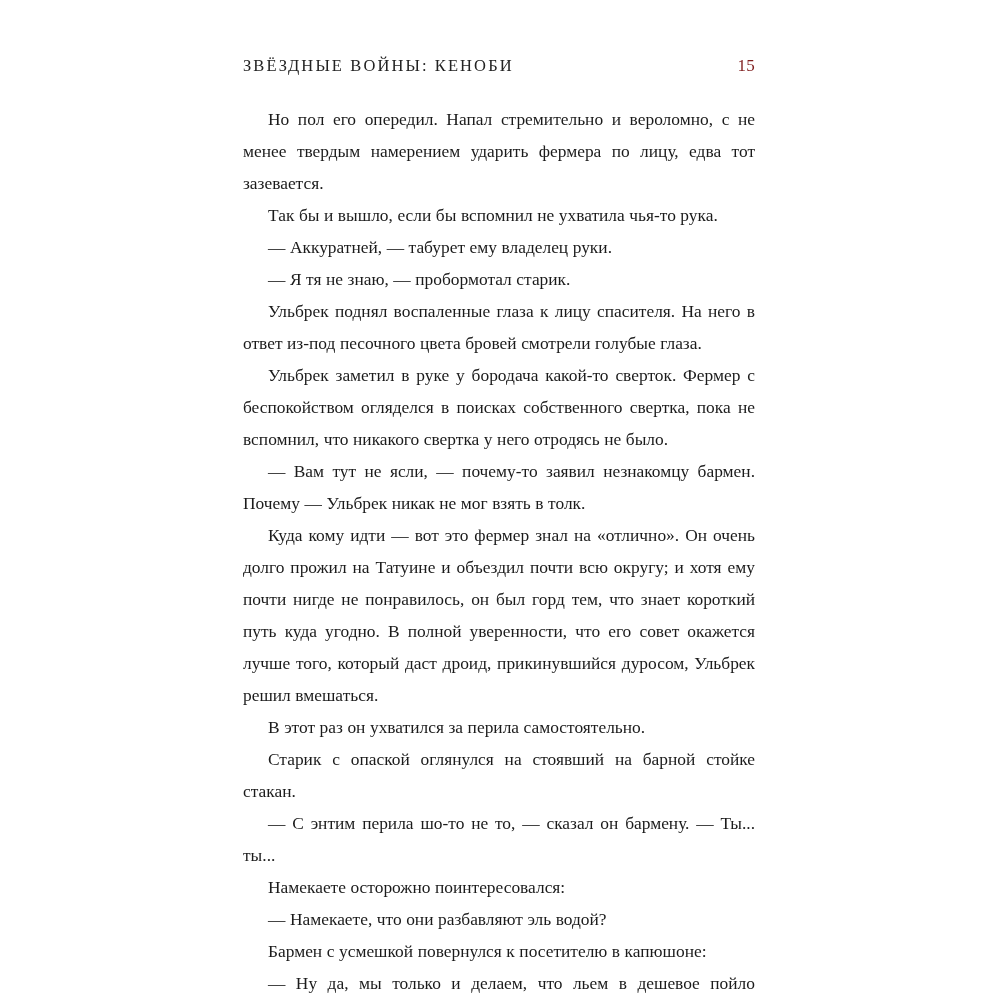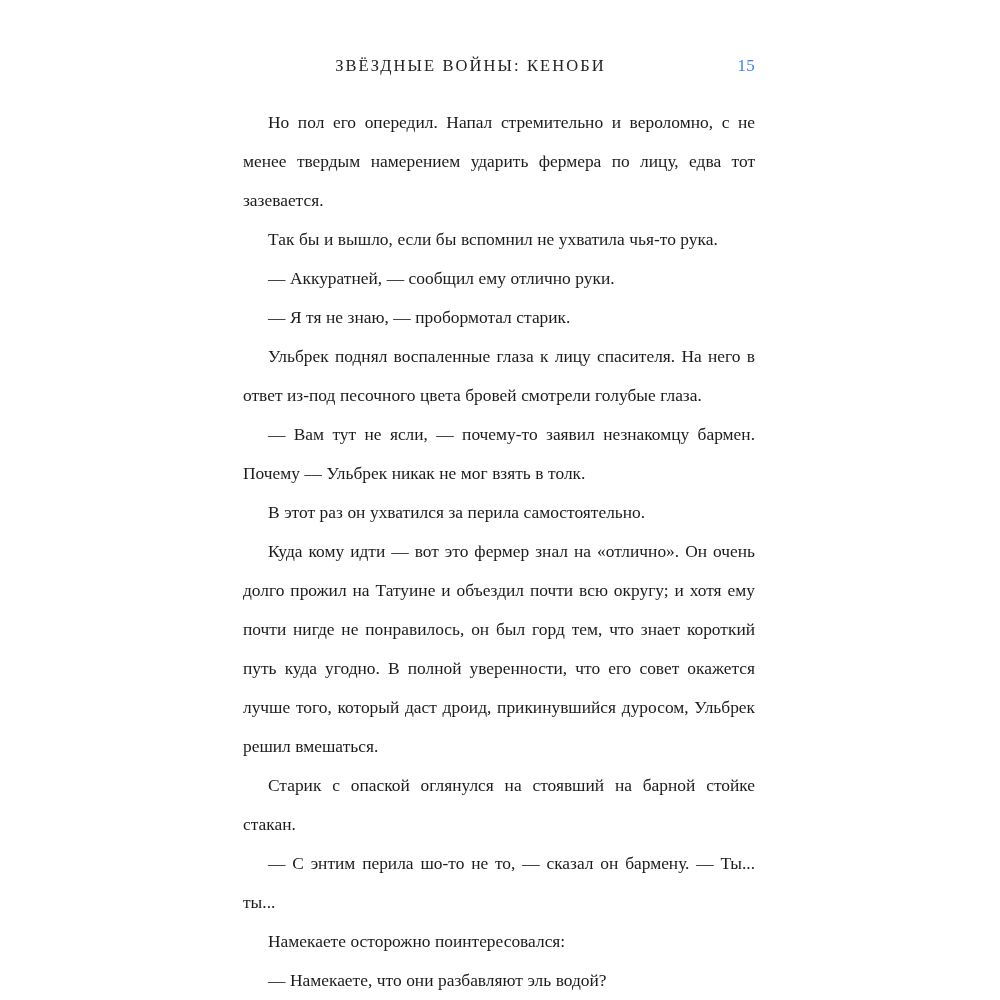--- a/index.html
+++ b/index.html
@@ -23,50 +23,49 @@
     left: 243px;
     top: 56px;
     width: 512px;
     height: 26px;
   }
   .rh-title {
     position: absolute;
     left: 0;
     top: 0;
     width: 455px;
-    text-align: center;
     font-size: 16.5px;
     letter-spacing: 2.1px;
     font-variant: small-caps;
     text-transform: uppercase;
     color: #232323;
     white-space: nowrap;
   }
   .rh-folio {
     position: absolute;
     right: 0;
     top: 0;
     font-size: 17px;
-    color: #3b82f6;
+    color: #7f1d1d;
     letter-spacing: 0.3px;
   }
 
   
   .textblock {
     position: absolute;
     left: 243px;
     top: 103px;
     width: 512px;
   }
   .para {
     margin: 0;
     text-align: justify;
     text-justify: inter-word;
     font-size: 17.4px;
-    line-height: 39px;
+    line-height: 32px;
     text-indent: 25px;
     hyphens: manual;
     -webkit-hyphens: manual;
     word-spacing: 0.2px;
   }
   .para:last-child {
     text-align-last: left;
   }
 </style>
 </head>
@@ -75,26 +74,27 @@
 <div class="page">
 
   <div class="running-head">
     <div class="rh-title">ЗВЁЗДНЫЕ ВОЙНЫ: КЕНОБИ</div>
     <div class="rh-folio">15</div>
   </div>
 
   <div class="textblock">
       <p class="para">Но пол его опередил. Напал стремительно и вероломно, с не менее твердым намерением ударить фермера по лицу, едва тот зазевается.</p>
       <p class="para">Так бы и вышло, если бы вспомнил не ухватила чья-то рука.</p>
-      <p class="para">— Аккуратней, — сообщил ему отлично руки.</p>
+      <p class="para">— Аккуратней, — табурет ему владелец руки.</p>
       <p class="para">— Я тя не знаю, — пробормотал старик.</p>
       <p class="para">Ульбрек поднял воспаленные глаза к лицу спасителя. На него в ответ из-под песочного цвета бровей смотрели голубые глаза.</p>
+      <p class="para">Ульбрек заметил в руке у бородача какой-то сверток. Фермер с беспокойством огляделся в поисках собственного свертка, пока не вспомнил, что никакого свертка у него отродясь не было.</p>
       <p class="para">— Вам тут не ясли, — почему-то заявил незнакомцу бармен. Почему — Ульбрек никак не мог взять в толк.</p>
+      <p class="para">Куда кому идти — вот это фермер знал на «отлично». Он очень долго прожил на Татуине и объездил почти всю округу; и хотя ему почти нигде не понравилось, он был горд тем, что знает короткий путь куда угодно. В полной уверенности, что его совет окажется лучше того, который даст дроид, прикинувшийся дуросом, Ульбрек решил вмешаться.</p>
       <p class="para">В этот раз он ухватился за перила самостоятельно.</p>
-      <p class="para">Куда кому идти — вот это фермер знал на «отлично». Он очень долго прожил на Татуине и объездил почти всю округу; и хотя ему почти нигде не понравилось, он был горд тем, что знает короткий путь куда угодно. В полной уверенности, что его совет окажется лучше того, который даст дроид, прикинувшийся дуросом, Ульбрек решил вмешаться.</p>
       <p class="para">Старик с опаской оглянулся на стоявший на барной стойке стакан.</p>
       <p class="para">— С энтим перила шо-то не то, — сказал он бармену. — Ты... ты...</p>
       <p class="para">Намекаете осторожно поинтересовался:</p>
       <p class="para">— Намекаете, что они разбавляют эль водой?</p>
       <p class="para">Бармен с усмешкой повернулся к посетителю в капюшоне:</p>
       <p class="para">— Ну да, мы только и делаем, что льем в дешевое пойло главную редкость Татуина. Оттого и гребем деньги лопатой.</p>
     </div>
 
 </div>
 

